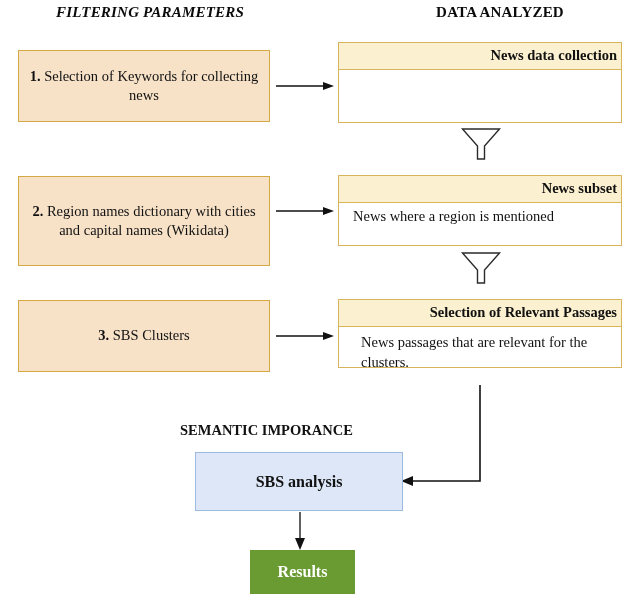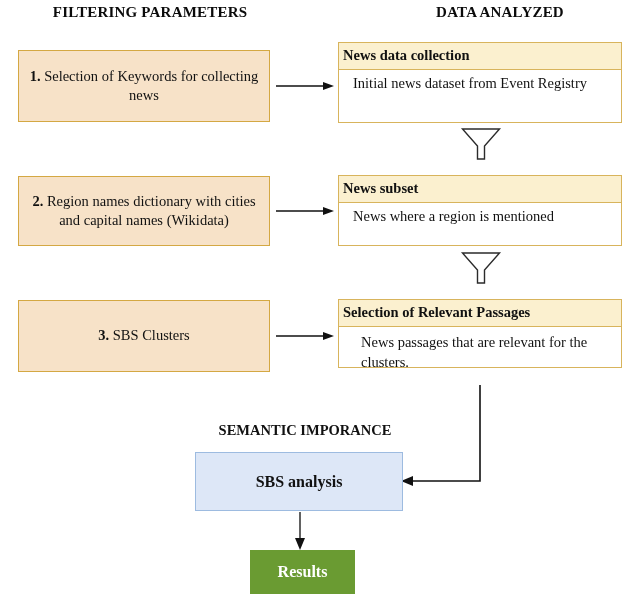--- a/index.html
+++ b/index.html
@@ -18,29 +18,29 @@
 
   .col-title {
     position: absolute;
     font-weight: bold;
     font-size: 15px;
     letter-spacing: 0.2px;
     text-align: center;
     white-space: nowrap;
     color: #0b0b0b;
   }
-  #title-filtering { left: 0px;   top: 4px;  width: 300px; }
+  #title-filtering { left: 0px;   top: 4px;  width: 300px; font-style: italic; }
   #title-data      { left: 350px; top: 4px;  width: 300px; }
 
   .semantic-label {
     position: absolute;
     left: 180px;
     top: 422px;
     width: 250px;
-    text-align: center;
+    text-align: left;
     font-weight: bold;
     font-size: 14.5px;
     white-space: nowrap;
   }
 
   
   .param-box {
     position: absolute;
     left: 18px;
     width: 252px;
@@ -49,41 +49,41 @@
     border: 1.5px solid #d4a843;
     display: flex;
     align-items: center;
     justify-content: center;
     text-align: center;
     font-size: 14.5px;
     line-height: 1.32;
     padding: 14px 8px;
   }
   #param-box-1 { top: 50px;  height: 72px; }
-  #param-box-2 { top: 176px; height: 70px; }
+  #param-box-2 { top: 176px; height: 90px; }
   #param-box-3 { top: 300px; height: 72px; }
   .param-num { font-weight: bold; }
 
   
   .data-box {
     position: absolute;
     left: 338px;
     width: 284px;
     box-sizing: border-box;
     border: 1.2px solid #d8b45c;
     background: #ffffff;
   }
   #data-box-1 { top: 42px;  height: 81px; }
   #data-box-2 { top: 175px; height: 71px; }
   #data-box-3 { top: 299px; height: 69px; }
 
   .data-head {
     background: #fbf0cf;
     border-bottom: 1.2px solid #d8b45c;
-    text-align: left;
+    text-align: right;
     font-weight: bold;
     font-size: 14.5px;
     padding: 4px 4px 5px 4px;
     box-sizing: border-box;
     white-space: nowrap;
   }
   .data-body {
     padding: 4px 10px 4px 14px;
     font-size: 14.5px;
     line-height: 1.35;
@@ -180,21 +180,20 @@
   <line x1="0" y1="5" x2="48" y2="5" stroke="#111" stroke-width="1.6"></line>
   <polygon points="58,5 47,1 47,9" fill="#111"></polygon>
 </svg>
 <svg class="h-arrow" id="arrow-3" viewBox="0 0 58 10">
   <line x1="0" y1="5" x2="48" y2="5" stroke="#111" stroke-width="1.6"></line>
   <polygon points="58,5 47,1 47,9" fill="#111"></polygon>
 </svg>
 
 <div class="data-box" id="data-box-1">
   <div class="data-head">News data collection</div>
-  <div class="data-body">Initial news dataset from Event Registry</div>
 </div>
 
 <div class="data-box" id="data-box-2">
   <div class="data-head">News subset</div>
   <div class="data-body">News where a region is mentioned</div>
 </div>
 
 <div class="data-box" id="data-box-3">
   <div class="data-head">Selection of Relevant Passages</div>
   <div class="data-body">News passages that are relevant for the clusters.</div>

